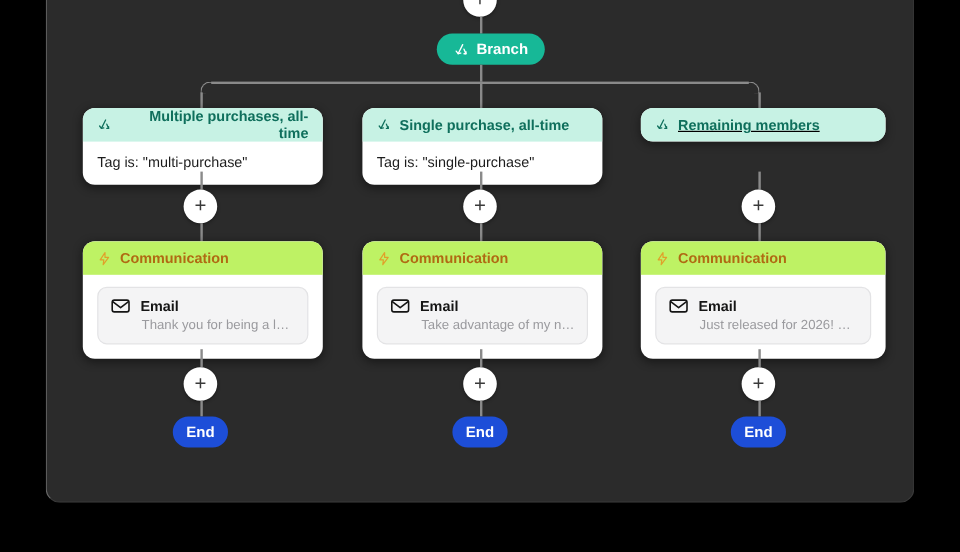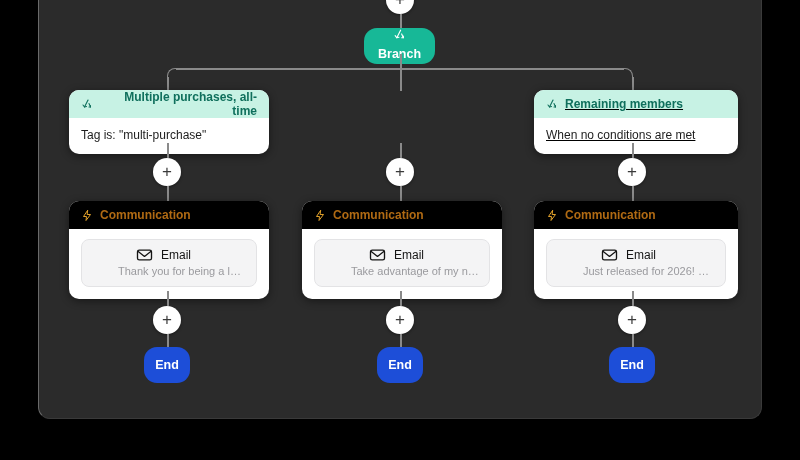--- a/index.html
+++ b/index.html
@@ -30,26 +30,25 @@
   .elbow {
     position: absolute;
     border-color: #8a8a8a;
     border-style: solid;
   }
 
   
   .pill {
     position: absolute;
     display: flex; align-items: center; gap: 6px;
-    height: 36px; padding: 0 14px;
+    height: 26px; padding: 0 14px;
     border-radius: 13px;
     font-size: 12.5px; font-weight: 600;
     color: #ffffff;
     white-space: nowrap;
-    flex-direction: column;
   }
   .pill.branch { background: #17b897; }
   .pill.end    { background: #1d4ed8; justify-content: center; padding: 0 16px; }
 
   
   .plus {
     position: absolute;
     width: 28px; height: 28px;
     border-radius: 50%;
     background: #ffffff;
@@ -68,36 +67,36 @@
     background: #ffffff;
     box-shadow: 0 2px 8px rgba(0,0,0,.45);
     overflow: hidden;
   }
   .card-head {
     display: flex; align-items: center; gap: 7px;
     height: 28px; padding: 0 12px;
     font-size: 12px; font-weight: 600; text-align: right;
   }
   .card-head.cond { background: #c7f2e4; color: #0f6f5c; }
-  .card-head.comm { background: #000000; color: #b06a13; }
+  .card-head.comm { background: #bef264; color: #b06a13; }
   .card-body {
     padding: 10px 12px 12px;
     font-size: 12px; color: #1d1d1d;
   }
 
   
   .email {
     background: #f4f4f5;
     border: 1px solid #e3e3e5;
     border-radius: 8px;
     padding: 8px 10px 9px;
   }
   .email-title {
     display: flex; align-items: center; gap: 8px;
-    font-size: 12px; font-weight: 400; color: #151515; margin-left: 44px;
+    font-size: 12px; font-weight: 700; color: #151515;
   }
   .email-prev {
     margin-top: 3px; margin-left: 26px;
     font-size: 11px; color: #9a9a9e;
     white-space: nowrap; overflow: hidden; text-overflow: ellipsis;
   }
 
   .ico { display: inline-flex; flex: 0 0 auto; }
 </style>
 </head>
@@ -181,20 +180,34 @@
 
     <div class="vline" style="left:128px; top:309px; height:15px;"></div>
     <div class="plus" style="left:114px; top:324px;">
       <span>+</span>
     </div>
     <div class="vline" style="left:128px; top:352px; height:13px;"></div>
     <div class="pill end" style="left:105px; top:365px; width:46px;">
       <span>End</span>
     </div>
 
+    <div class="card" style="left:263px; top:108px; width:200px;">
+      <div class="card-head cond">
+        <span class="ico">
+          <svg width="12" height="12" viewBox="0 0 24 24" fill="none" stroke="#0f6f5c" stroke-width="2.1" stroke-linecap="round" stroke-linejoin="round">
+            <path d="M14 4 L7 18"></path>
+              <path d="M4 14 L7 18 L11 17"></path>
+            <path d="M16 11 L19 18"></path>
+              <path d="M16 18 L19 18 L19 15"></path>
+          </svg>
+        </span>
+        <span>Single purchase, all-time</span>
+      </div>
+      <div class="card-body">Tag is: "single-purchase"</div>
+    </div>
 
     <div class="vline" style="left:361px; top:161px; height:15px;"></div>
     <div class="plus" style="left:347px; top:176px;">
       <span>+</span>
     </div>
     <div class="vline" style="left:361px; top:204px; height:15px;"></div>
 
     <div class="card" style="left:263px; top:219px; width:200px;">
       <div class="card-head comm">
         <span class="ico">
@@ -234,21 +247,20 @@
         <span class="ico">
           <svg width="12" height="12" viewBox="0 0 24 24" fill="none" stroke="#0f6f5c" stroke-width="2.1" stroke-linecap="round" stroke-linejoin="round">
             <path d="M14 4 L7 18"></path>
               <path d="M4 14 L7 18 L11 17"></path>
             <path d="M16 11 L19 18"></path>
               <path d="M16 18 L19 18 L19 15"></path>
           </svg>
         </span>
         <span>Remaining members</span>
       </div>
-      <div class="card-body">When no conditions are met</div>
     </div>
 
     <div class="vline" style="left:593px; top:161px; height:15px;"></div>
     <div class="plus" style="left:579px; top:176px;">
       <span>+</span>
     </div>
     <div class="vline" style="left:593px; top:204px; height:15px;"></div>
 
     <div class="card" style="left:495px; top:219px; width:204px;">
       <div class="card-head comm">

